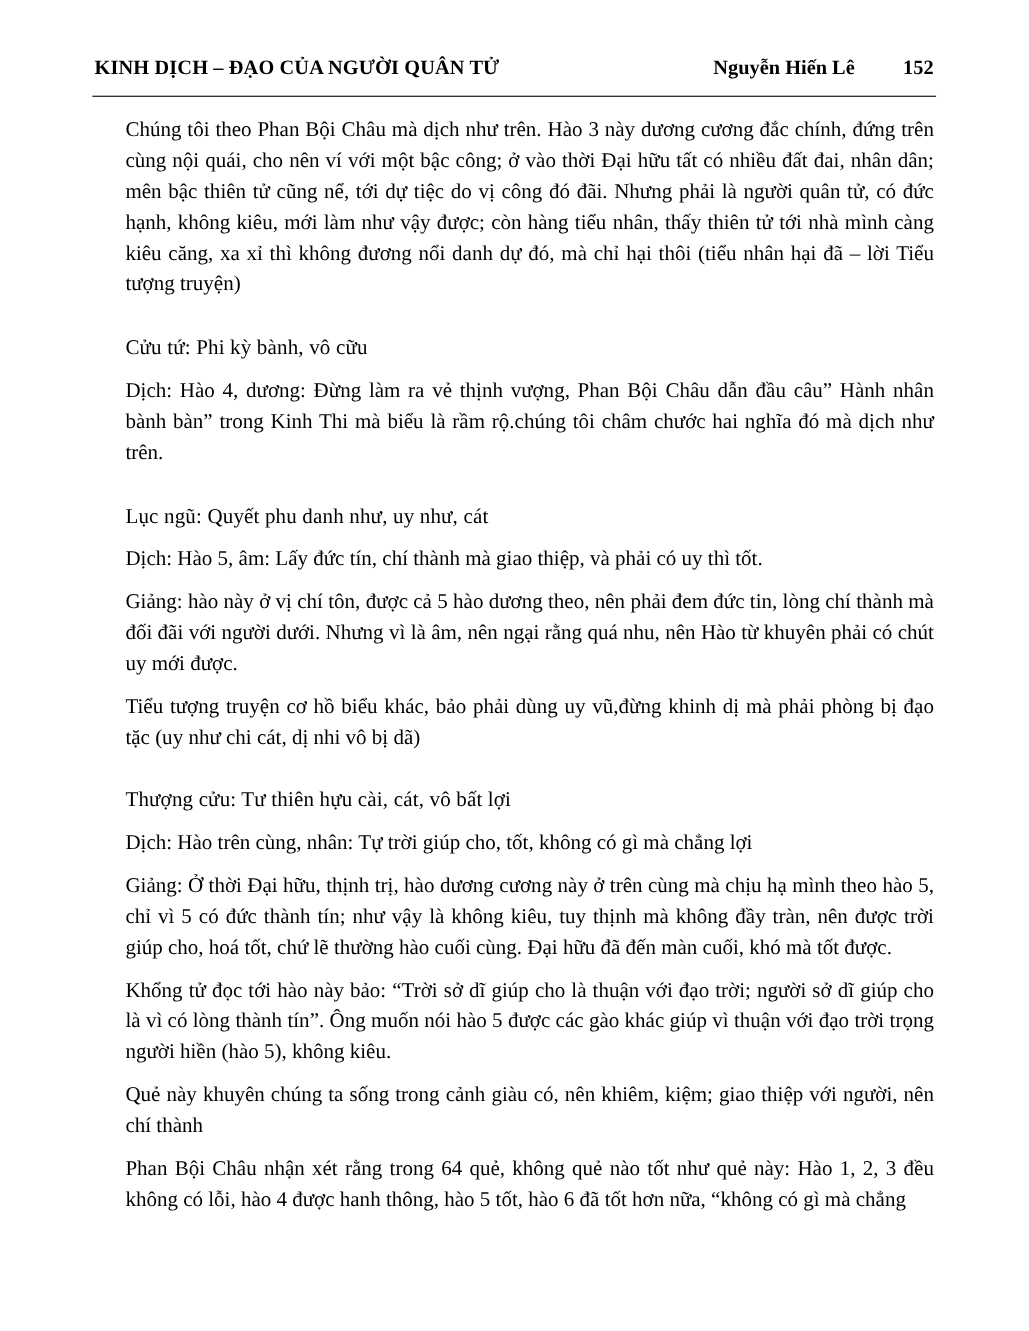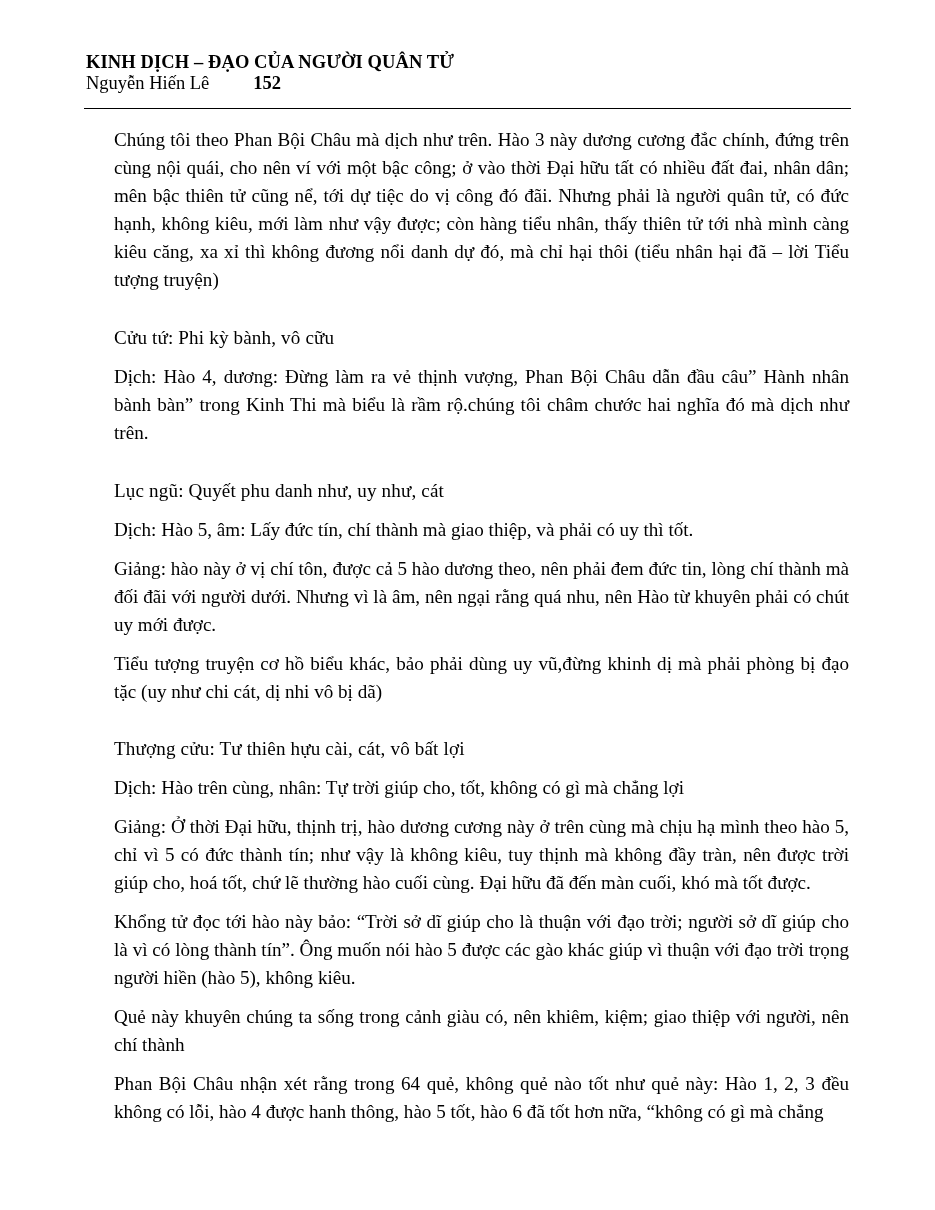--- a/index.html
+++ b/index.html
@@ -21,34 +21,33 @@
     box-sizing: border-box;
     padding: 52px 84px 0 84px;
     position: relative;
   }
   .header {
     display: flex;
     align-items: baseline;
     justify-content: space-between;
     font-size: 18.5px;
     padding: 0 2px 0 2px;
-    flex-direction: column;
   }
   .header-left {
     font-weight: bold;
     letter-spacing: 0.1px;
     white-space: nowrap;
   }
   .header-right {
     display: flex;
     align-items: baseline;
     gap: 44px;
   }
   .header-author {
-    font-weight: normal;
+    font-weight: bold;
     white-space: nowrap;
   }
   .header-page {
     font-weight: bold;
     min-width: 28px;
   }
   .rule {
     border: 0;
     border-top: 1.6px solid #000;
     margin: 14px 0 0 0;

